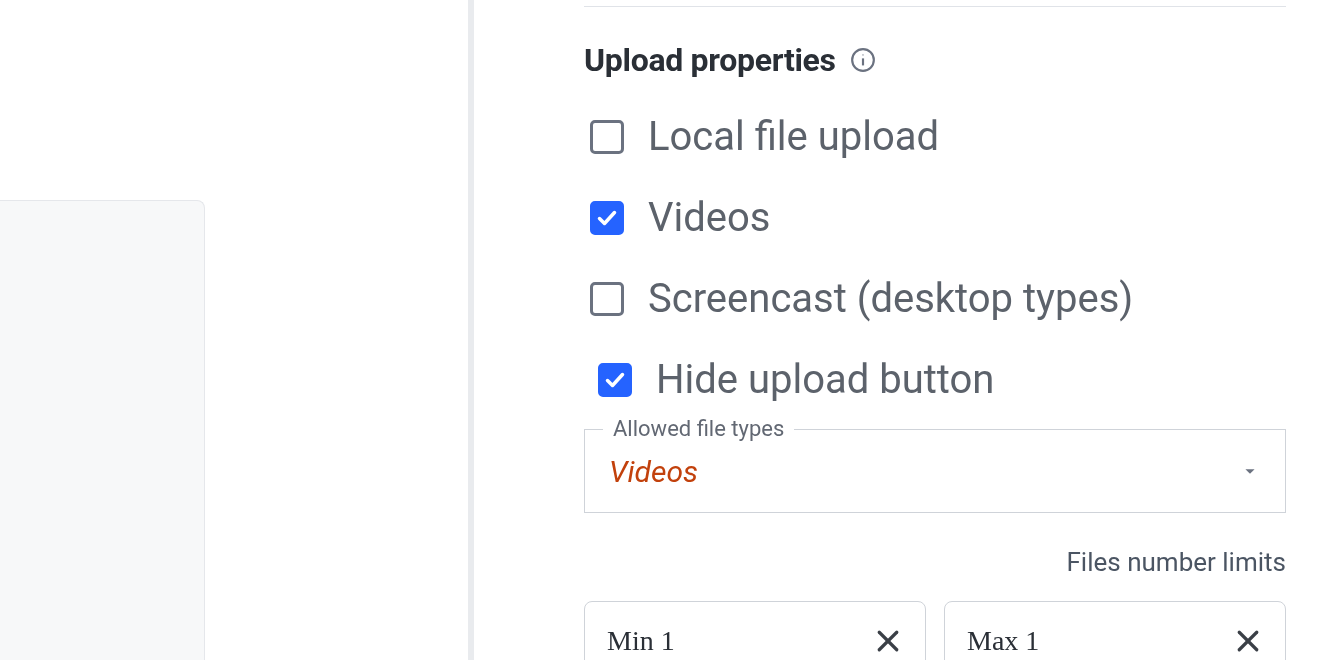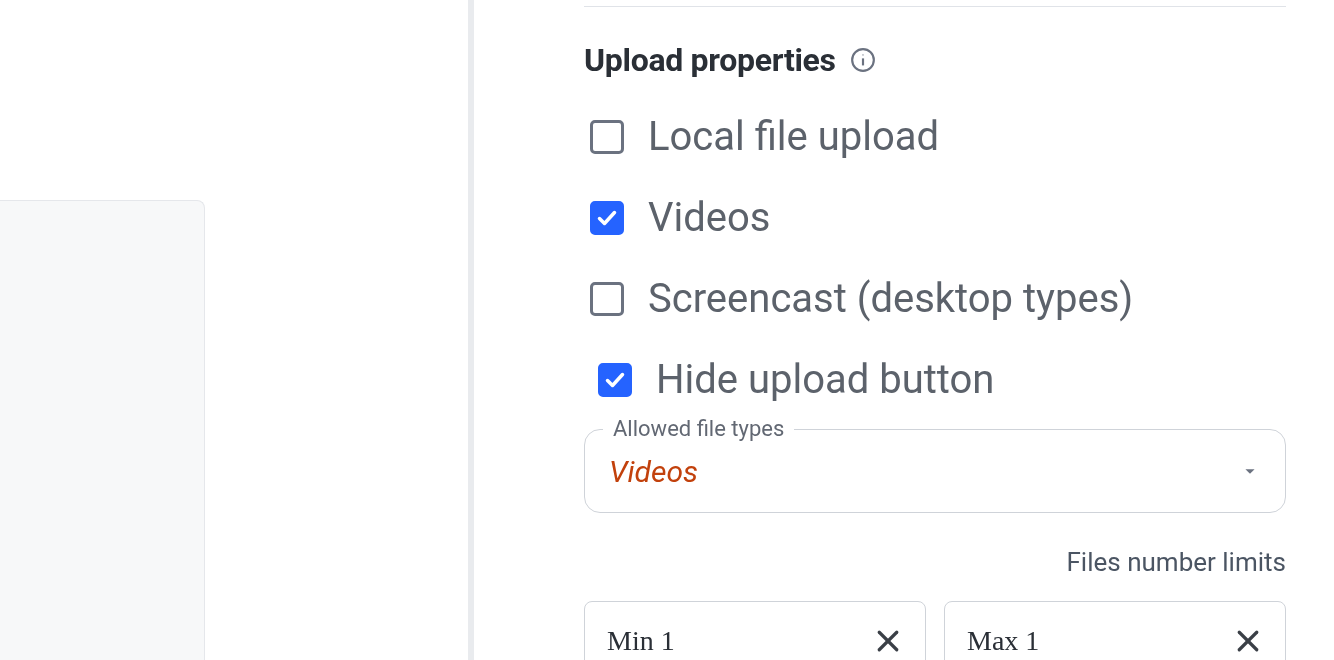--- a/index.html
+++ b/index.html
@@ -107,21 +107,21 @@
   .chk svg { display: block; }
   .option-label {
     font-size: 40px;
     color: #5c626b;
   }
 
   
   .fset {
     position: relative;
     border: 1.5px solid #cfd3d9;
-    border-radius: 16px;
+    border-radius: 0;
     height: 84px;
     margin-top: 10px;
     display: flex;
     align-items: center;
     padding: 0 24px;
     justify-content: space-between;
   }
   .fset-legend {
     position: absolute;
     top: -14px;

